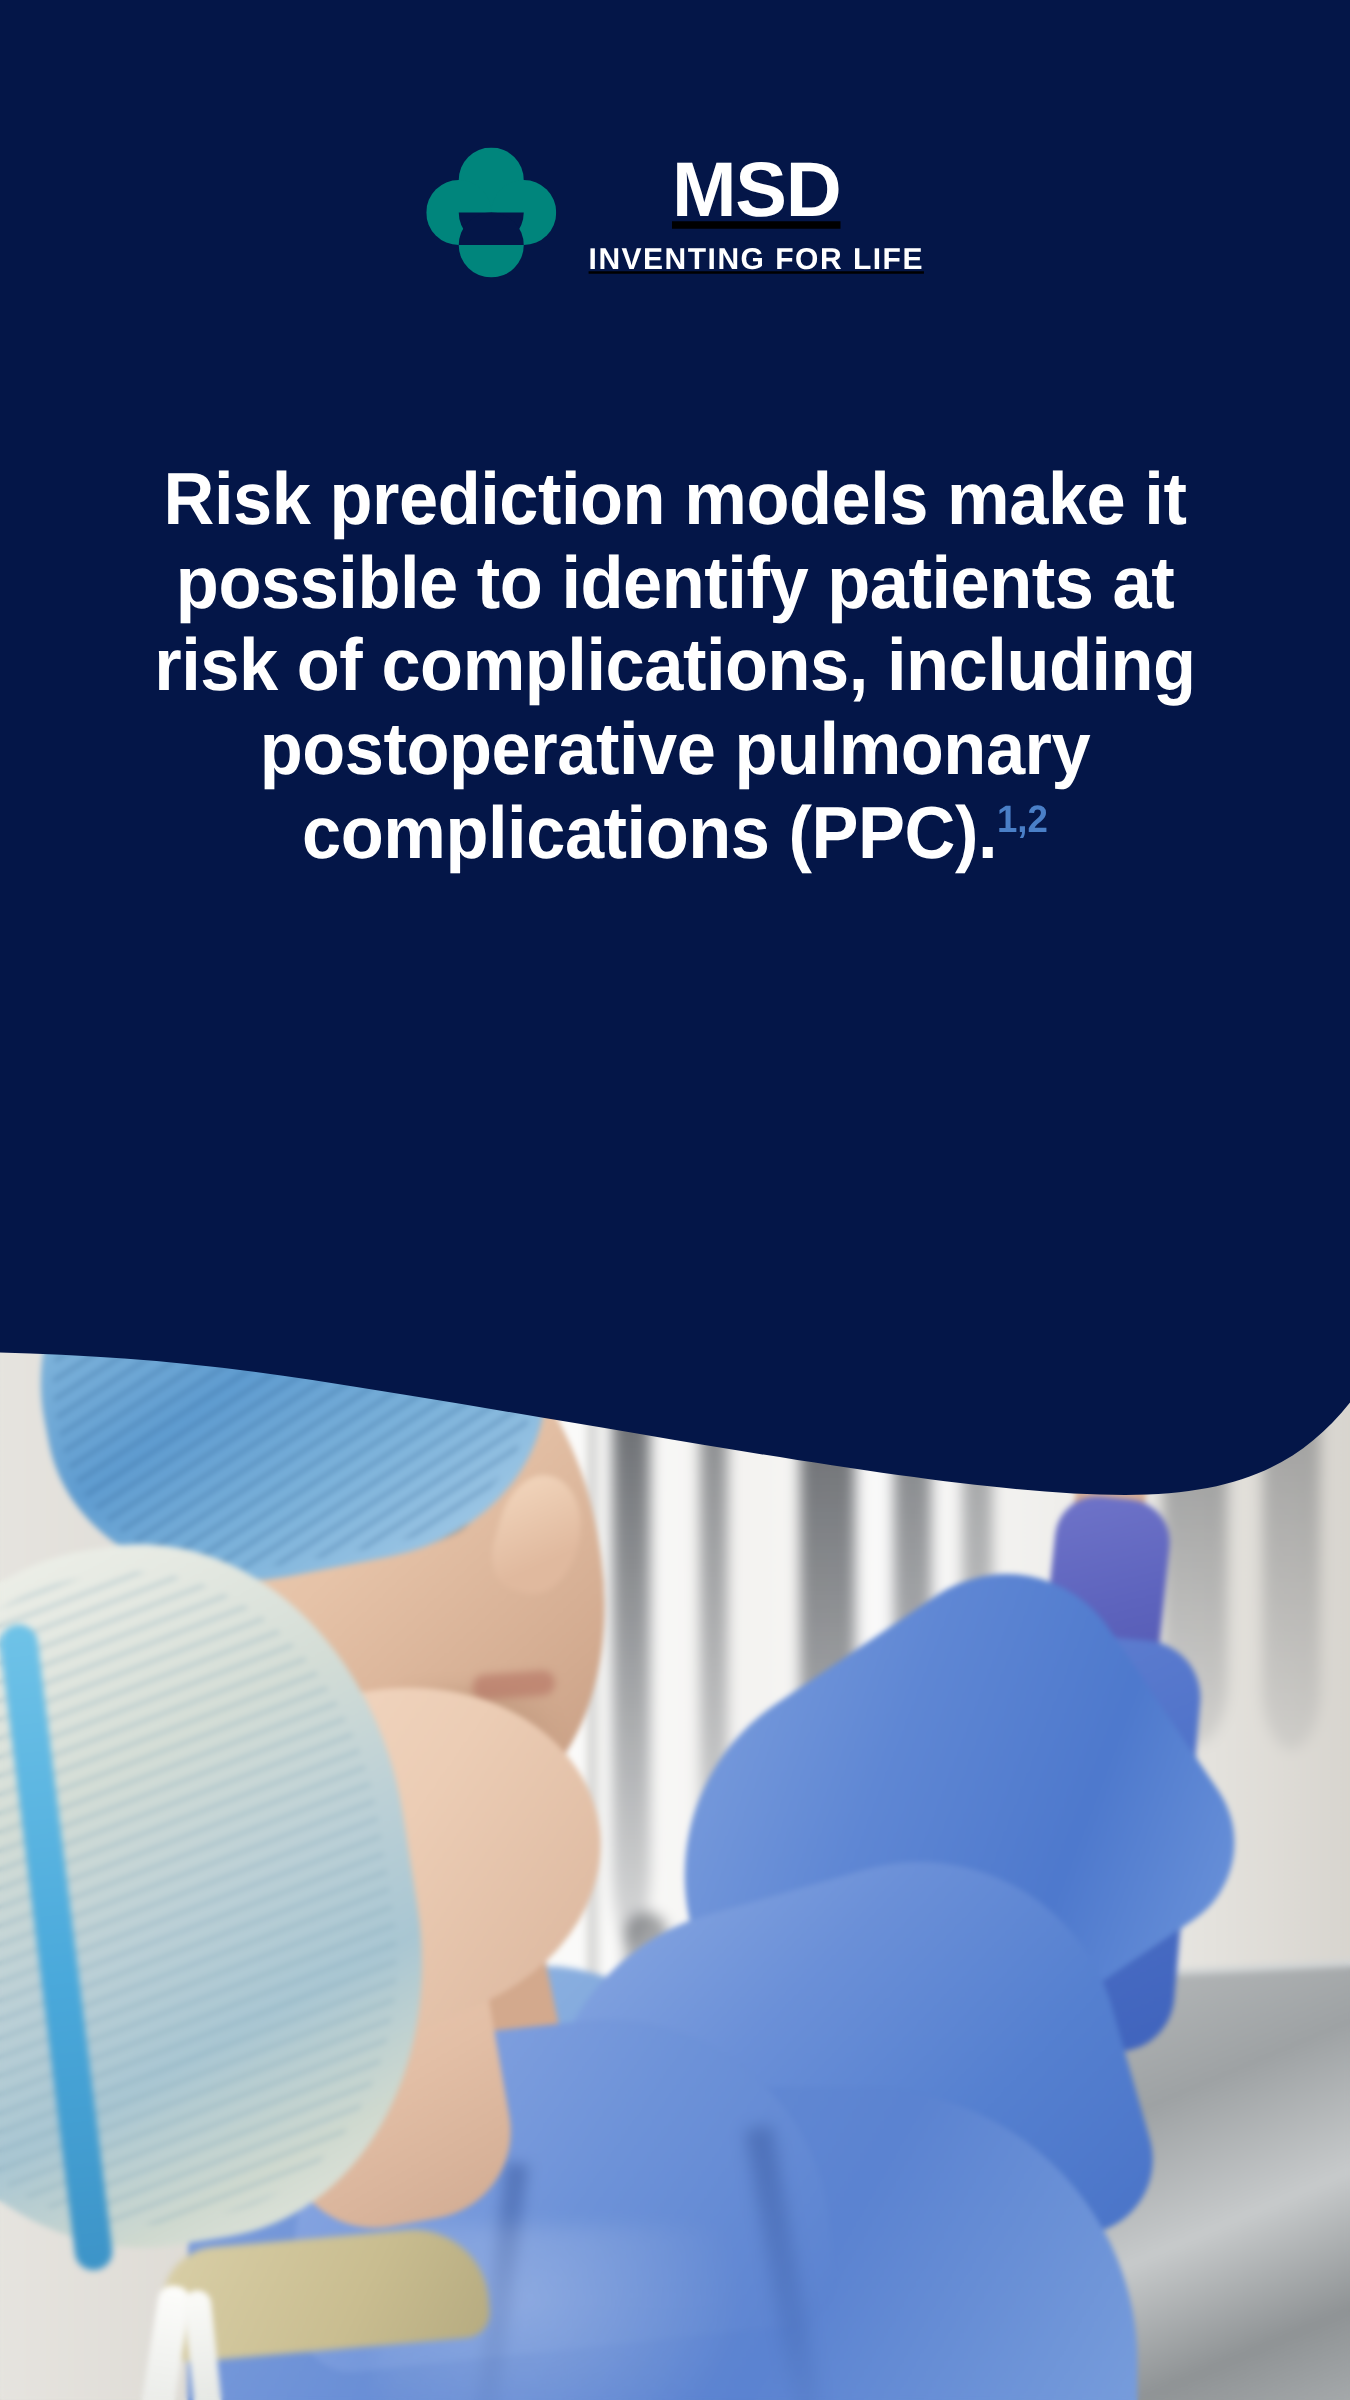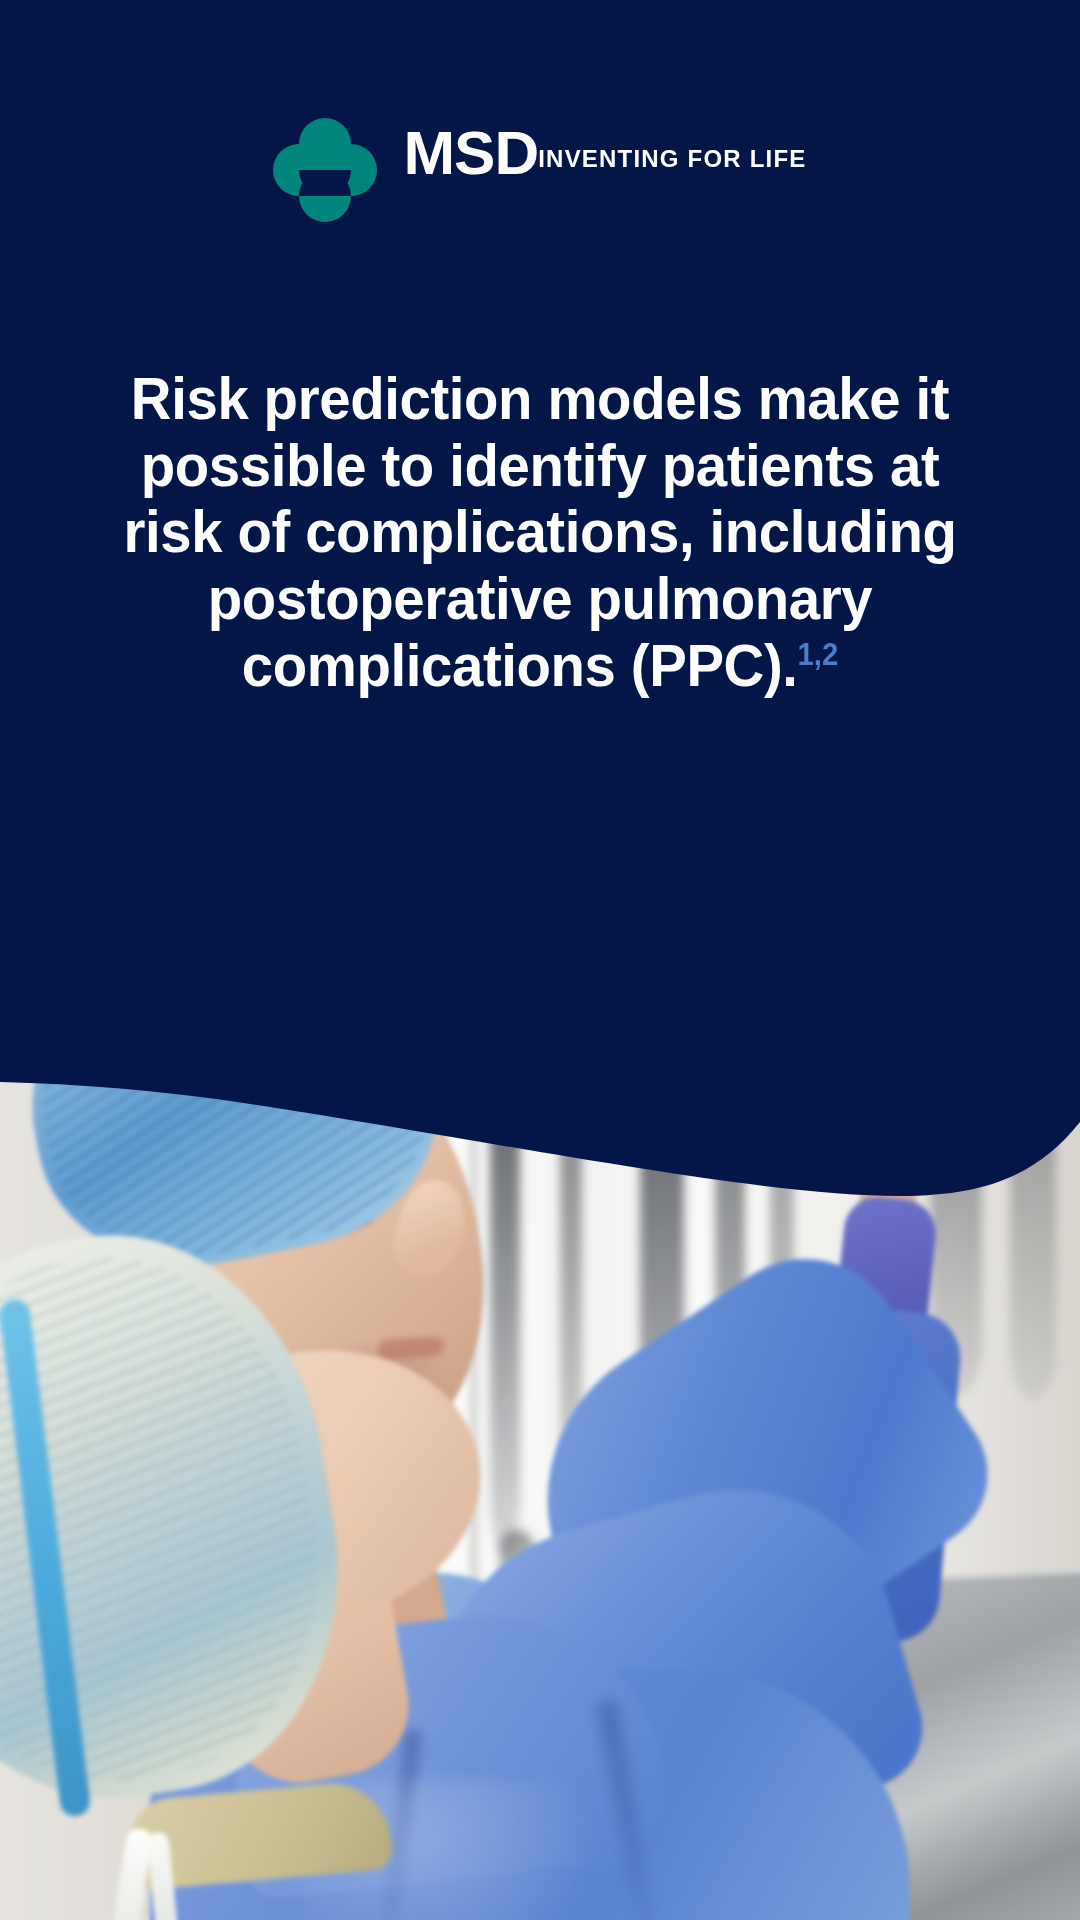--- a/index.html
+++ b/index.html
@@ -332,21 +332,21 @@
   .logo {
     position:absolute;
     left:0; top:118px;
     width:1080px;
     display:flex;
     justify-content:center;
     align-items:flex-start;
     gap:26px;
   }
   .logo-mark { width:104px; height:104px; flex:0 0 auto; }
-  .logo-text { display:flex; flex-direction:row; align-items:center; padding-top:4px; }
+  .logo-text { display:flex; flex-direction:column; align-items:center; padding-top:4px;text-decoration:underline; }
   .logo-word {
     font-family:"Liberation Sans", sans-serif;
     font-weight:bold;
     font-size:62px;
     letter-spacing:-1px;
     color:#ffffff;
     line-height:1;
   }
   .logo-tag {
     font-family:"Liberation Sans", sans-serif;

